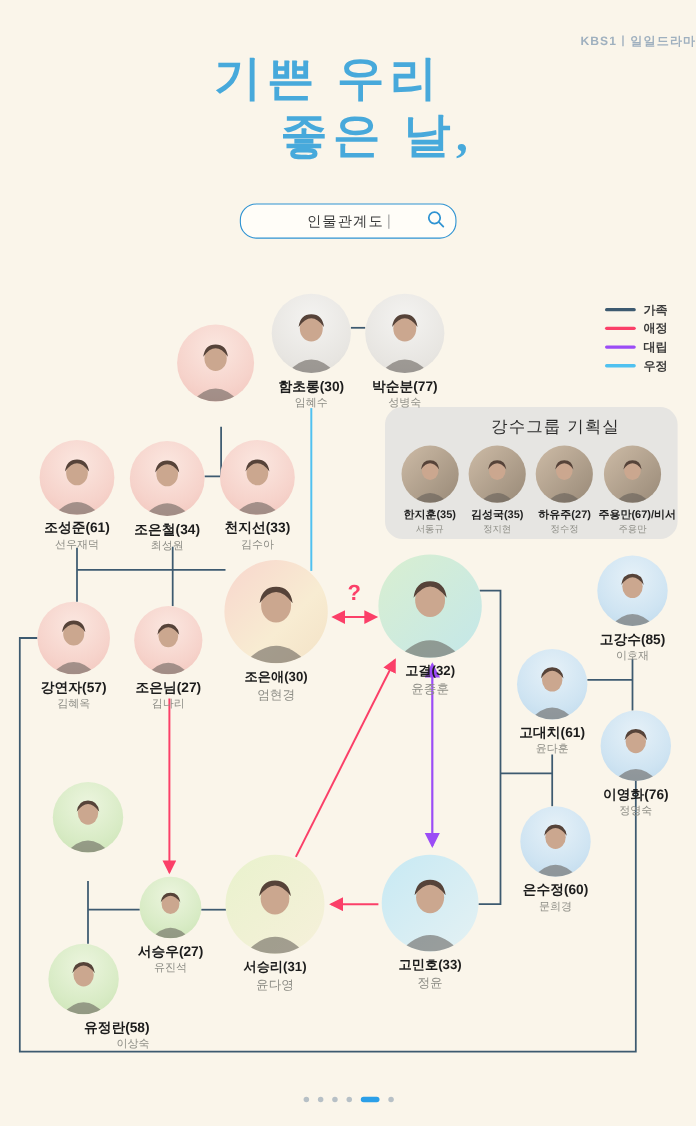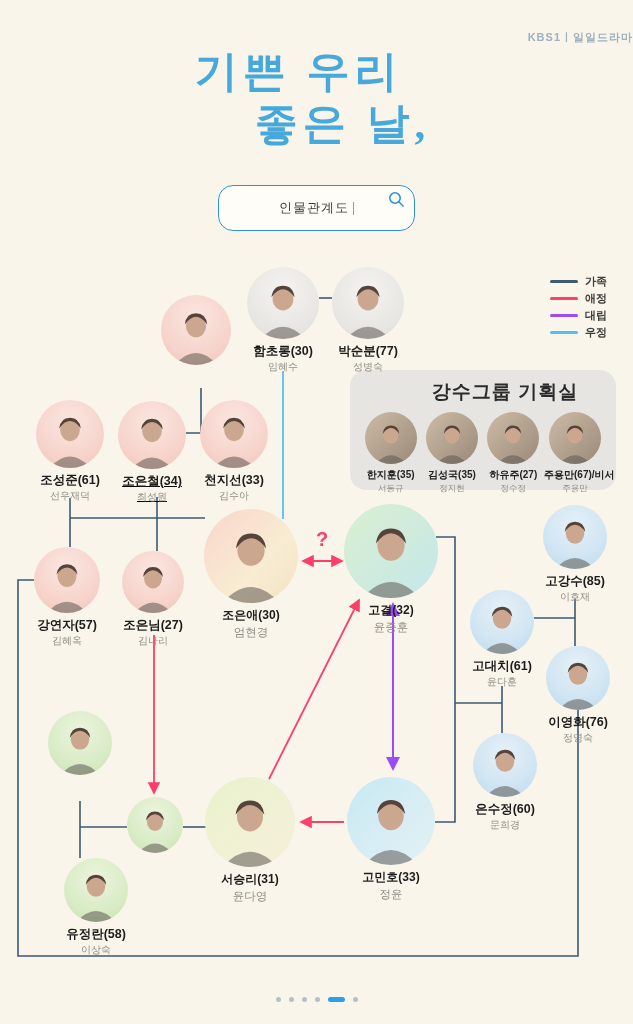--- a/index.html
+++ b/index.html
@@ -16,21 +16,21 @@
   }
   .logo{position:absolute;top:46px;left:0;width:100%;text-align:center;color:#47a9db;}
   .logo .l1,.logo .l2{
     font-size:43px;font-weight:800;letter-spacing:5px;line-height:52px;
     font-family:"Liberation Serif","DejaVu Serif",serif;
   }
   .logo .l1{transform:translateX(-18px);}
   .logo .l2{transform:translateX(26px);}
   
   .searchbar{
-    position:absolute;left:218px;top:185px;width:197px;height:46px;
+    position:absolute;left:218px;top:185px;width:197px;height:32px;
     background:#fffdf8;border:1.5px solid #2f93d2;border-radius:15px;
     display:flex;align-items:center;justify-content:center;box-sizing:border-box;
   }
   .searchbar .stext{font-size:13px;color:#3a3a3a;letter-spacing:1px;}
   .searchbar .cursor{display:inline-block;width:1px;height:13px;background:#9a9a9a;margin-left:4px;}
   .searchbar .mag{position:absolute;right:9px;top:5px;}
   
   .legend{position:absolute;left:550px;top:274px;z-index:3;}
   .legend .lrow{display:flex;align-items:center;height:15px;margin-bottom:2px;}
   .legend .lswatch{width:28px;height:2.5px;border-radius:2px;margin-right:7px;}
@@ -55,21 +55,21 @@
   .p-main-pink{background:linear-gradient(135deg,#f8d6cd 0%,#f8ecd2 60%,#f3e2c6 100%);}
   .p-main-mint{background:linear-gradient(135deg,#d9efd0 0%,#c4e7e9 100%);}
   .p-main-lime{background:linear-gradient(135deg,#e9f2cd 0%,#f6f0da 100%);}
   .p-main-blue{background:linear-gradient(135deg,#c7e9f3 0%,#e4f1f3 100%);}
   .p-photo{background:linear-gradient(135deg,#cdbba6 0%,#998a78 100%);}
   
   .group-box{
     position:absolute;left:350px;top:370px;width:266px;height:120px;
     background:#e6e5e2;border-radius:16px;z-index:2;box-sizing:border-box;padding-top:9px;
   }
-  .group-title{text-align:center;font-size:19px;font-weight:700;color:#2b2b2b;letter-spacing:1px;padding-left:44px;}
+  .group-title{text-align:center;font-size:15px;font-weight:400;color:#2b2b2b;letter-spacing:1px;padding-left:44px;}
   .group-members{display:flex;justify-content:space-between;padding:7px 10px 0 10px;}
   .gm{width:62px;text-align:center;}
   .gm .avatar{width:52px;height:52px;}
   .gm .gname{font-size:10px;font-weight:800;color:#222;white-space:nowrap;margin-top:4px;}
   .gm .gactor{font-size:8.5px;color:#8d8d86;white-space:nowrap;margin-top:1px;}
   
   .qmark{
     position:absolute;left:312px;top:528px;width:20px;text-align:center;z-index:3;
     color:#fb3f68;font-size:20px;font-weight:800;
   }
@@ -247,21 +247,21 @@
           <path d="M16,104 Q50,62 84,104 Z" fill="rgba(95,90,84,0.55)"></path>
           <ellipse cx="50" cy="44" rx="14.5" ry="16.5" fill="#cba78f"></ellipse>
           <path d="M34,42 q16,-22 32,0 q-2,-16 -16,-16 q-14,0 -16,16 z" fill="#564339"></path>
         </svg>
       </div>
       <div class="label">
         <div class="cname">조성준(61)</div>
         <div class="cactor">선우재덕</div>
       </div>
     </div>
-    <div class="node" style="left: 92px; top: 401px; text-decoration: underline;">
+    <div class="node" style="left: 92px; top: 401px;">
       <div class="avatar p-pink" style="width: 68px; height: 68px;">
         <svg viewBox="0 0 100 100" preserveAspectRatio="xMidYMax slice">
           <path d="M16,104 Q50,62 84,104 Z" fill="rgba(95,90,84,0.55)"></path>
           <ellipse cx="50" cy="44" rx="14.5" ry="16.5" fill="#cba78f"></ellipse>
           <path d="M34,42 q16,-22 32,0 q-2,-16 -16,-16 q-14,0 -16,16 z" fill="#564339"></path>
         </svg>
       </div>
       <div class="label">
         <div class="cname">조은철(34)</div>
         <div class="cactor">최성원</div>
@@ -394,20 +394,24 @@
       </div>
     </div>
     <div class="node" style="left: 95px; top: 797px;">
       <div class="avatar p-green" style="width: 56px; height: 56px;">
         <svg viewBox="0 0 100 100" preserveAspectRatio="xMidYMax slice">
           <path d="M16,104 Q50,62 84,104 Z" fill="rgba(95,90,84,0.55)"></path>
           <ellipse cx="50" cy="44" rx="14.5" ry="16.5" fill="#cba78f"></ellipse>
           <path d="M34,42 q16,-22 32,0 q-2,-16 -16,-16 q-14,0 -16,16 z" fill="#564339"></path>
         </svg>
       </div>
+      <div class="label">
+        <div class="cname">서승우(27)</div>
+        <div class="cactor">유진석</div>
+      </div>
     </div>
     <div class="node main" style="left: 190px; top: 777px;">
       <div class="avatar p-main-lime" style="width: 90px; height: 90px;">
         <svg viewBox="0 0 100 100" preserveAspectRatio="xMidYMax slice">
           <path d="M16,104 Q50,62 84,104 Z" fill="rgba(95,90,84,0.55)"></path>
           <ellipse cx="50" cy="44" rx="14.5" ry="16.5" fill="#cba78f"></ellipse>
           <path d="M34,42 q16,-22 32,0 q-2,-16 -16,-16 q-14,0 -16,16 z" fill="#564339"></path>
         </svg>
       </div>
       <div class="label">
@@ -421,21 +425,21 @@
           <path d="M16,104 Q50,62 84,104 Z" fill="rgba(95,90,84,0.55)"></path>
           <ellipse cx="50" cy="44" rx="14.5" ry="16.5" fill="#cba78f"></ellipse>
           <path d="M34,42 q16,-22 32,0 q-2,-16 -16,-16 q-14,0 -16,16 z" fill="#564339"></path>
         </svg>
       </div>
       <div class="label">
         <div class="cname">고민호(33)</div>
         <div class="cactor">정윤</div>
       </div>
     </div>
-    <div class="node" style="left: 36px; top: 858px;">
+    <div class="node" style="left: 16px; top: 858px; text-align: right;">
       <div class="avatar p-green" style="width: 64px; height: 64px;">
         <svg viewBox="0 0 100 100" preserveAspectRatio="xMidYMax slice">
           <path d="M16,104 Q50,62 84,104 Z" fill="rgba(95,90,84,0.55)"></path>
           <ellipse cx="50" cy="44" rx="14.5" ry="16.5" fill="#cba78f"></ellipse>
           <path d="M34,42 q16,-22 32,0 q-2,-16 -16,-16 q-14,0 -16,16 z" fill="#564339"></path>
         </svg>
       </div>
       <div class="label">
         <div class="cname">유정란(58)</div>
         <div class="cactor">이상숙</div>

